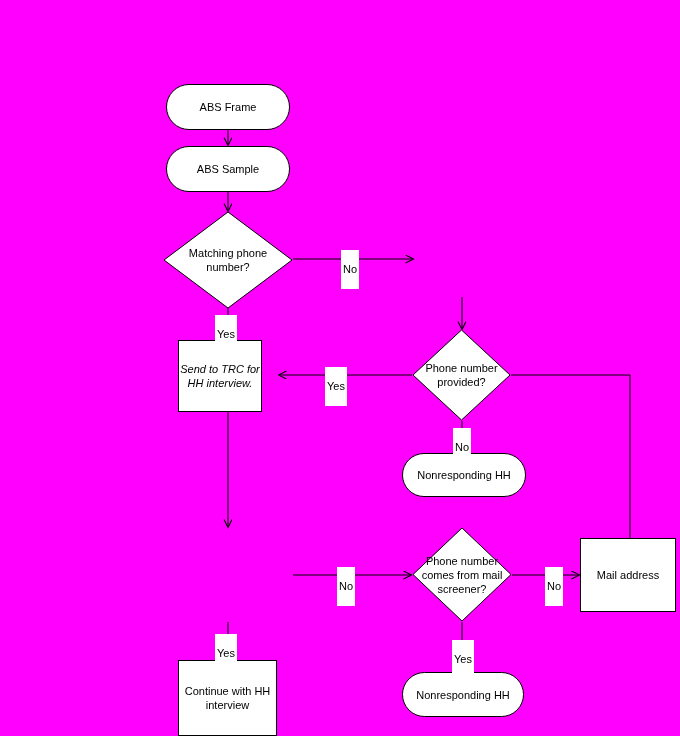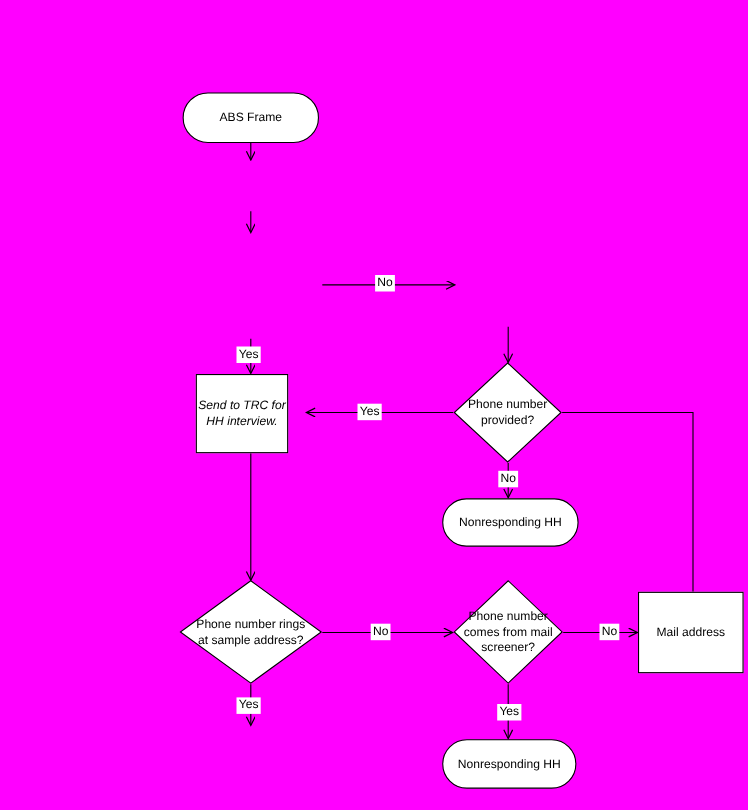--- a/index.html
+++ b/index.html
@@ -67,21 +67,21 @@
     font-size: 11px;
     line-height: 14px;
     white-space: nowrap;
   }
   .edge-label {
     position: absolute;
     background: #FFFFFF;
     color: #000000;
     font-size: 11px;
     line-height: 13px;
-    padding: 1px 2px;
+    padding: 13px 2px;
     z-index: 4;
     white-space: nowrap;
     text-align: right;
   }
 </style>
 </head>
 <body>
 
 <div id="canvas">
 
@@ -116,56 +116,62 @@
 
     <path d="M512,575 L579,575" stroke="#000000" stroke-width="1" fill="none" marker-end="url(#arw)"></path>
 
     <path d="M462,622 L462,671" stroke="#000000" stroke-width="1" fill="none" marker-end="url(#arw)"></path>
   </svg>
 
   <div class="node terminator" style="left:166px; top:84px; width:124px; height:46px;">
     <span>ABS Frame</span>
   </div>
 
+  <div class="node terminator" style="left:166px; top:146px; width:124px; height:46px;">
+    <span>ABS Sample</span>
+  </div>
 
+  <div class="diamond-wrap" style="left:163px; top:211px; width:130px; height:98px;">
+    <svg width="130" height="98">
+      <polygon points="65,1 129,49 65,97 1,49" fill="#FFFFFF" stroke="#000000" stroke-width="1"></polygon>
+    </svg>
+    <div class="diamond-label">Matching phone<br>number?</div>
+  </div>
 
 
   <div class="node process" style="left:178px; top:340px; width:84px; height:72px;font-style:italic;">
     <span>Send to TRC for<br>HH interview.</span>
   </div>
 
   <div class="diamond-wrap" style="left:412px; top:329px; width:99px; height:92px;">
     <svg width="99" height="92">
       <polygon points="49.5,1 98,46 49.5,91 1,46" fill="#FFFFFF" stroke="#000000" stroke-width="1"></polygon>
     </svg>
     <div class="diamond-label">Phone number<br>provided?</div>
   </div>
 
   <div class="node terminator" style="left:402px; top:453px; width:124px; height:44px;">
     <span>Nonresponding HH</span>
   </div>
 
-  <div class="diamond-wrap" style="left:163px; top:527px; width:130px; height:95px;">
-    <svg width="130" height="95">
-      <polygon points="65,1 129,47.5 65,94 1,47.5" fill="#FFFFFF" stroke="#000000" stroke-width="1"></polygon>
-    </svg>
-    <div class="diamond-label">Phone number rings<br>at sample address?</div>
-  </div>
 
   <div class="diamond-wrap" style="left:412px; top:527px; width:100px; height:95px;">
     <svg width="100" height="95">
       <polygon points="50,1 99,47.5 50,94 1,47.5" fill="#FFFFFF" stroke="#000000" stroke-width="1"></polygon>
     </svg>
     <div class="diamond-label">Phone number<br>comes from mail<br>screener?</div>
   </div>
 
   <div class="node process" style="left:580px; top:538px; width:96px; height:74px;">
     <span>Mail address</span>
   </div>
 
+  <div class="node process" style="left:178px; top:660px; width:99px; height:76px;">
+    <span>Continue with HH<br>interview</span>
+  </div>
 
   <div class="node terminator" style="left:402px; top:672px; width:122px; height:45px;">
     <span>Nonresponding HH</span>
   </div>
 
   <div class="edge-label" style="left:341px; top:250px;">No</div>
   <div class="edge-label" style="left:215px; top:315px;">Yes</div>
   <div class="edge-label" style="left:325px; top:367px;">Yes</div>
   <div class="edge-label" style="left:453px; top:428px;">No</div>
   <div class="edge-label" style="left:337px; top:567px;">No</div>

